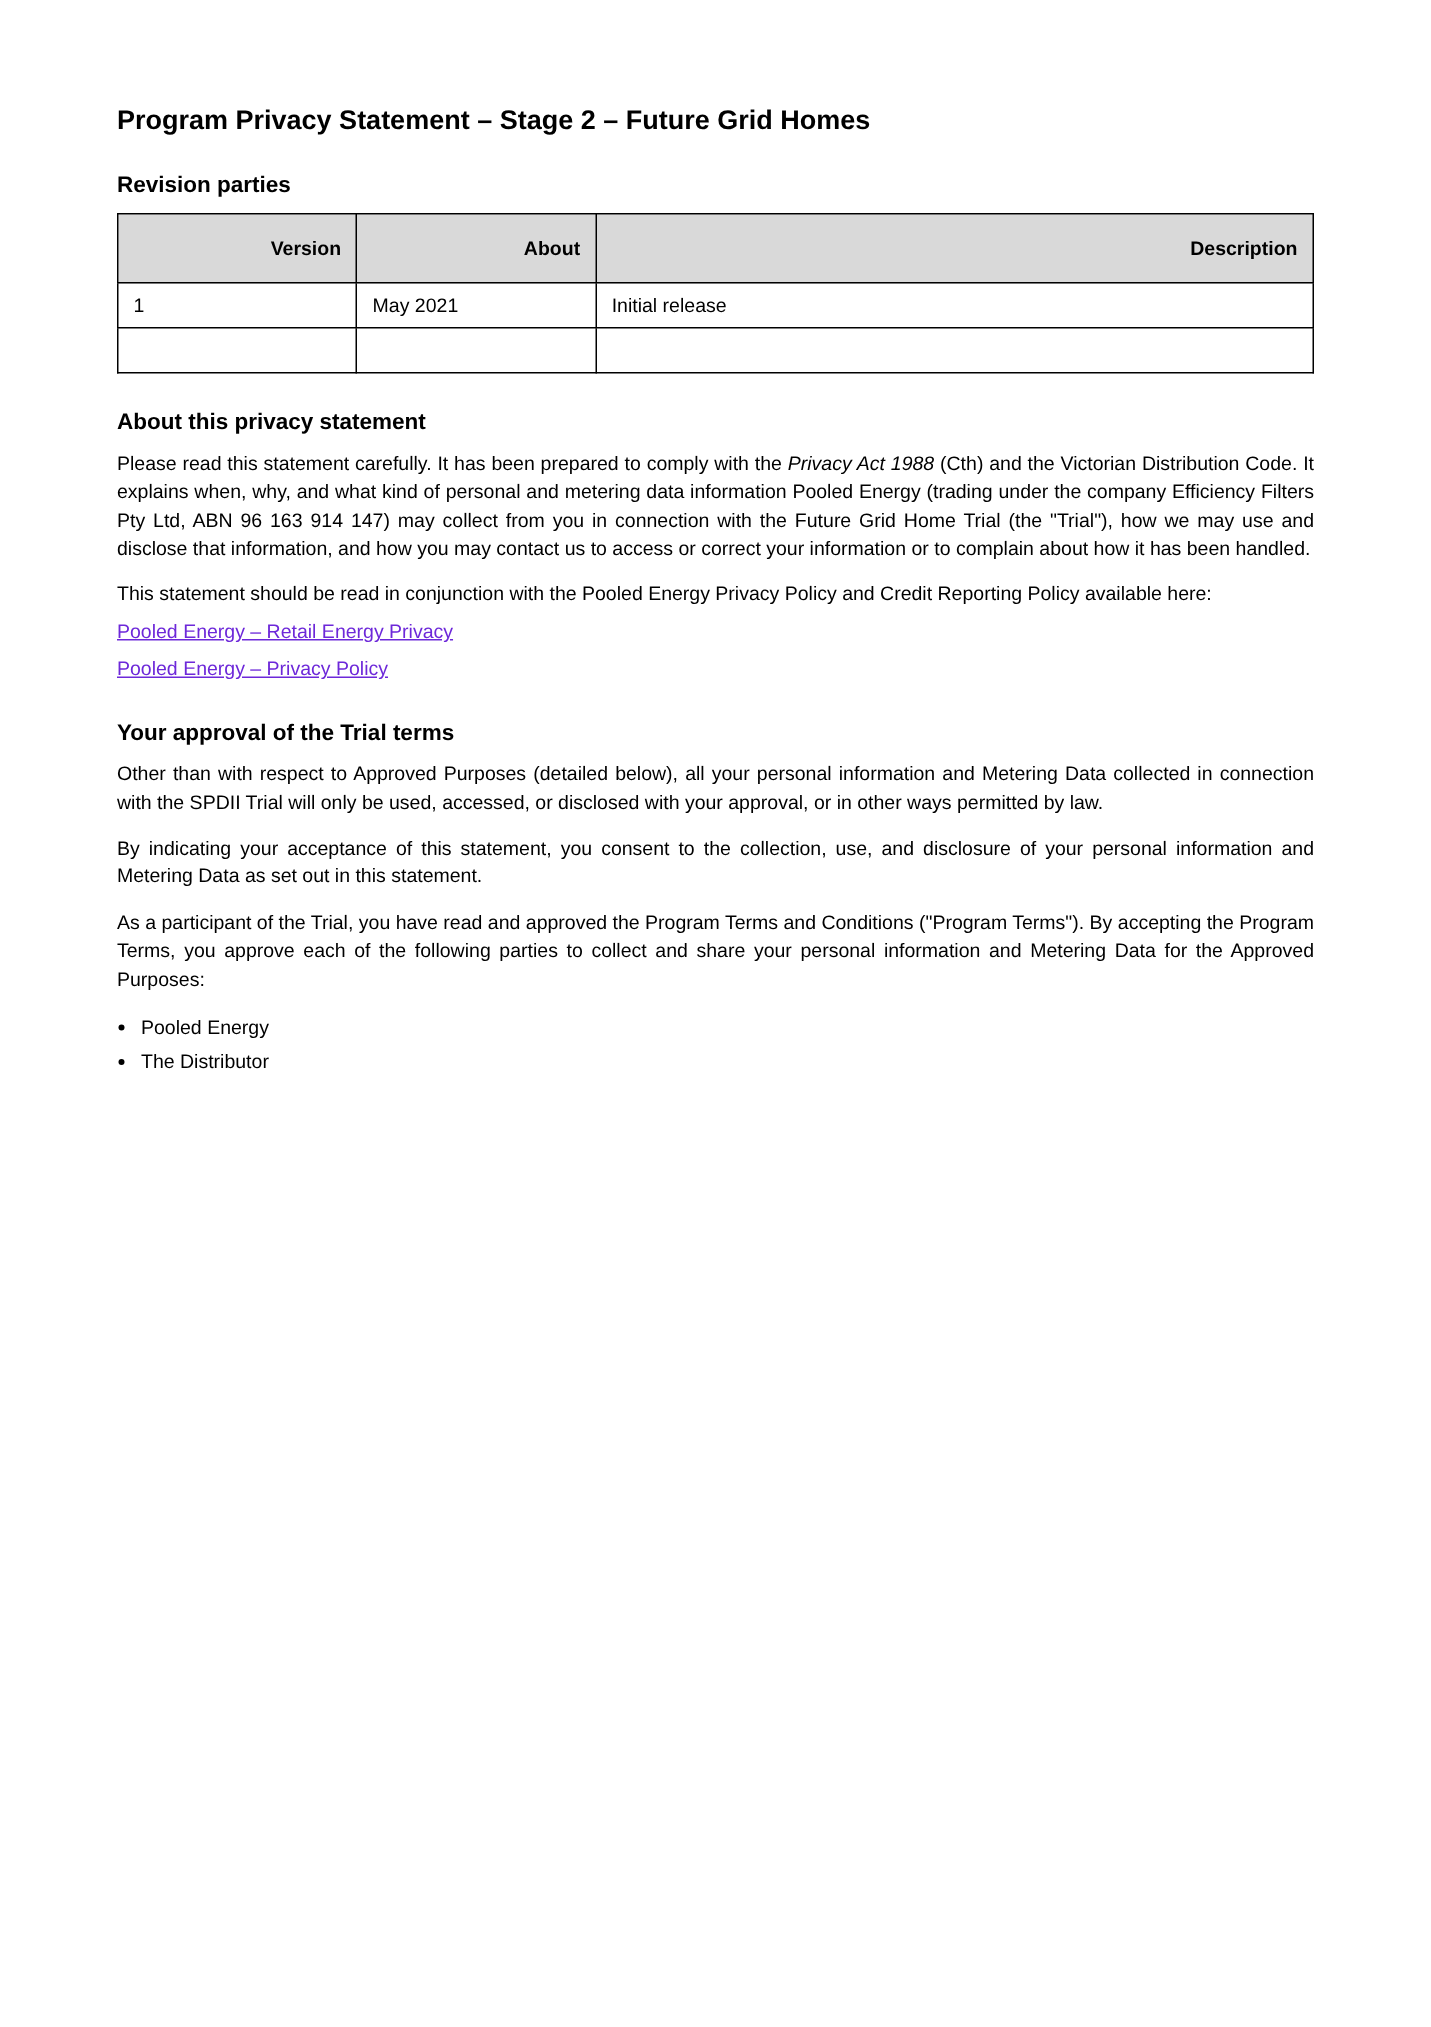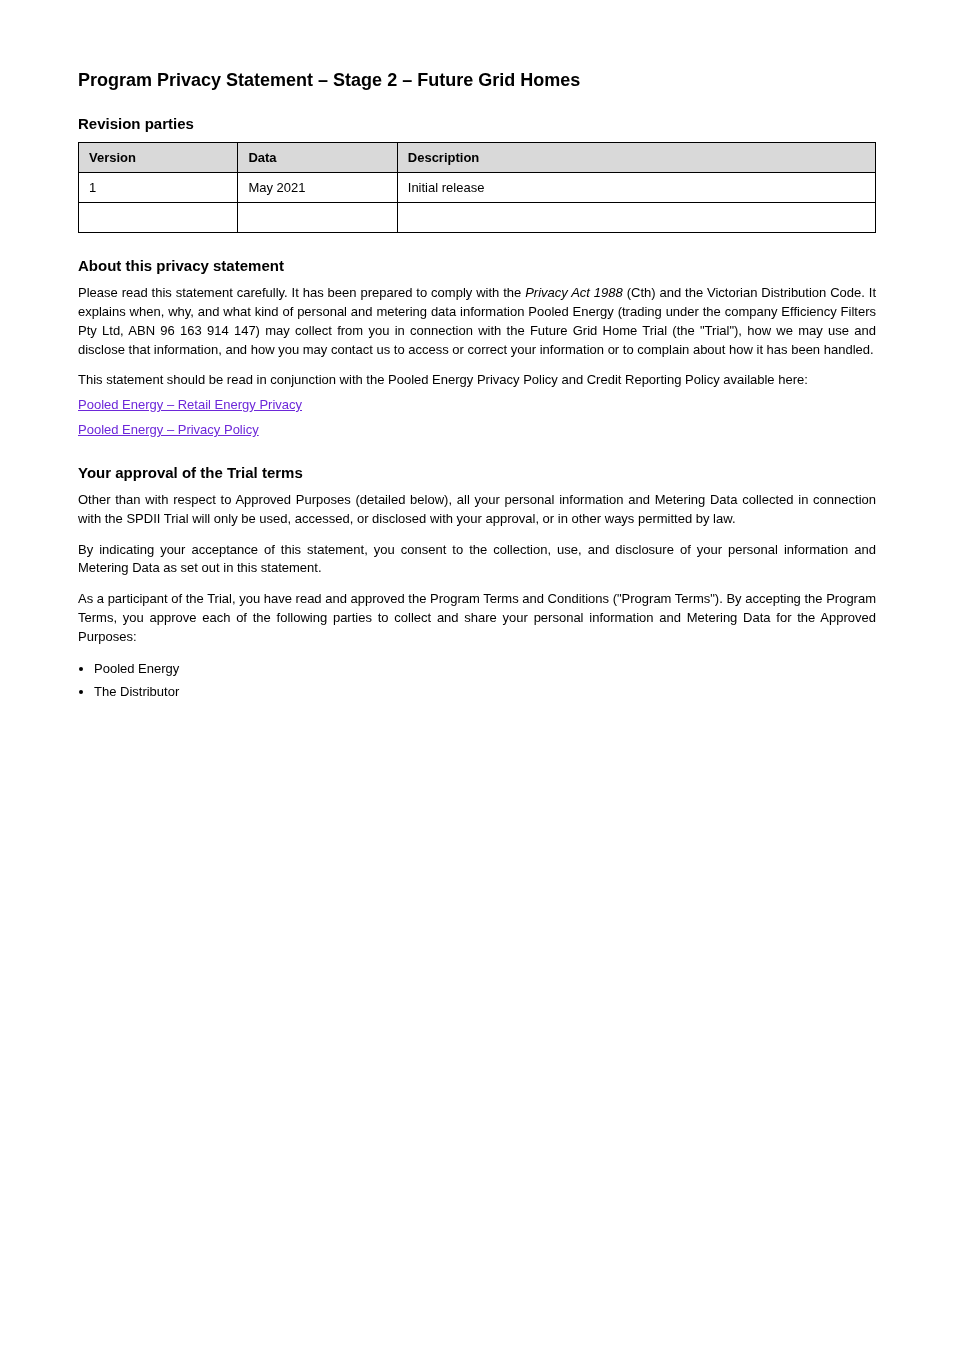--- a/index.html
+++ b/index.html
@@ -45,21 +45,22 @@
   }
   table.revhist th, table.revhist td {
     border: 1px solid #000;
     padding: 6px 10px;
     text-align: left;
     vertical-align: middle;
   }
   table.revhist th {
     background: #d9d9d9;
     font-weight: bold;
-    height: 30px;
+    height: 46px;
+    text-align: right;
   }
   table.revhist td { height: 30px; }
   table.revhist col.c1 { width: 20%; }
   table.revhist col.c2 { width: 20%; }
   table.revhist col.c3 { width: 60%; }
   a.link {
     color: #6d28d9;
   }
   ul.approve {
     list-style: disc;
@@ -78,21 +79,21 @@
   <h2 class="section">Revision parties</h2>
   <table class="revhist">
     <colgroup>
         <col class="c1">
         <col class="c2">
         <col class="c3">
       </colgroup>
     <thead>
       <tr>
         <th>Version</th>
-        <th>Data</th>
+        <th>About</th>
         <th>Description</th>
       </tr>
     </thead>
     <tbody>
       <tr>
         <td>1</td>
         <td>May 2021</td>
         <td>Initial release</td>
       </tr>
       <tr>

